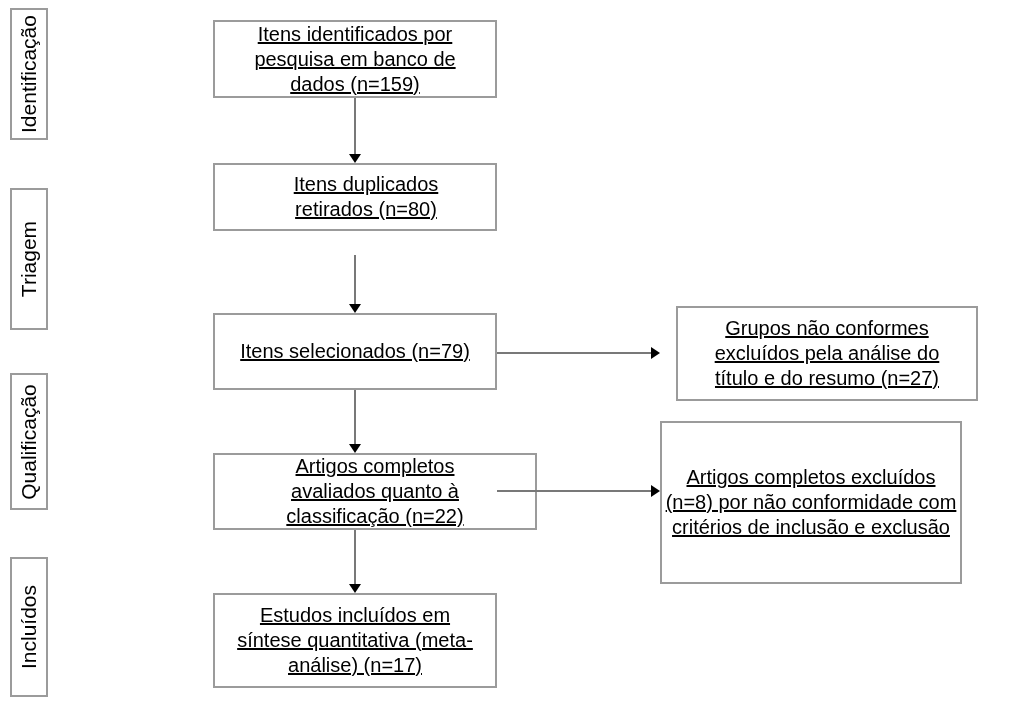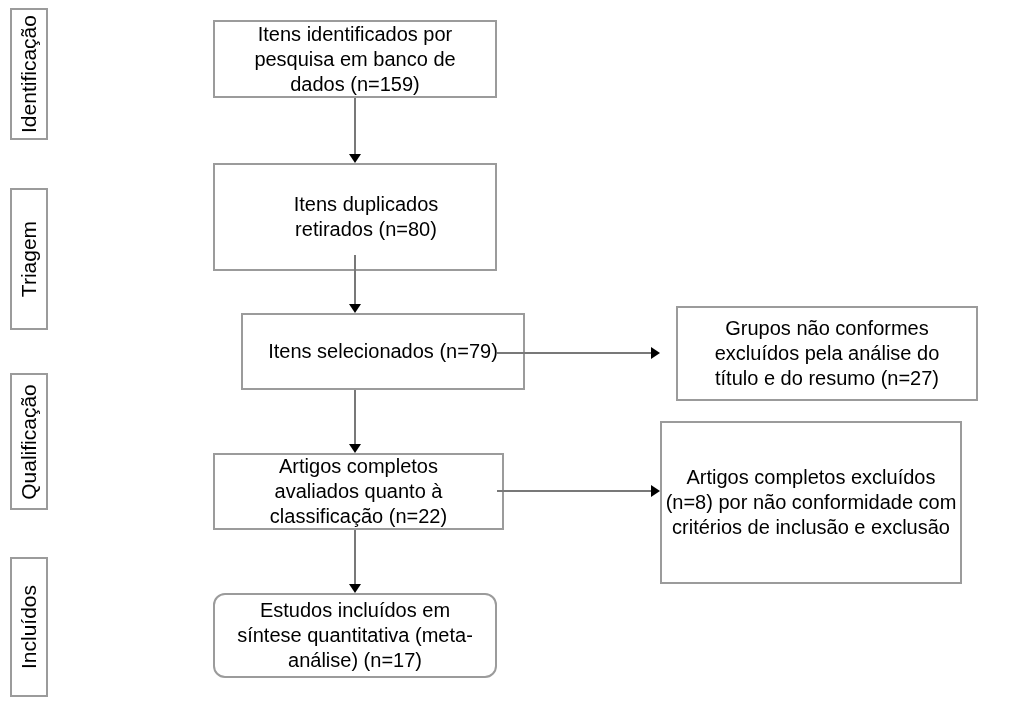--- a/index.html
+++ b/index.html
@@ -21,20 +21,21 @@
     box-sizing: border-box;
     border: 2px solid #9b9b9b;
     background: #ffffff;
     display: flex;
     align-items: center;
     justify-content: center;
     text-align: center;
     font-size: 20px;
     line-height: 25px;
     white-space: pre-line;
+    text-decoration: underline;
   }
   .stage {
     position: absolute;
     box-sizing: border-box;
     border: 2px solid #9b9b9b;
     background: #ffffff;
     display: flex;
     align-items: center;
     justify-content: center;
   }
@@ -70,24 +71,24 @@
     border-bottom: 6px solid transparent;
     border-left: 9px solid #000000;
   }
   
   .stage-1 { left: 10px;  top: 8px;   width: 38px; height: 132px; }
   .stage-2 { left: 10px;  top: 188px; width: 38px; height: 142px; }
   .stage-3 { left: 10px;  top: 373px; width: 38px; height: 137px; }
   .stage-4 { left: 10px;  top: 557px; width: 38px; height: 140px; }
   
   .main-1 { left: 213px; top: 20px;  width: 284px; height: 78px; }
-  .main-2 { left: 213px; top: 163px; width: 284px; height: 108px; padding-left: 22px; }
-  .main-3 { left: 213px; top: 313px; width: 284px; height: 77px; margin-left: 28px; }
-  .main-4 { left: 213px; top: 453px; width: 291px; height: 77px; }
-  .main-5 { left: 213px; top: 593px; width: 284px; height: 85px; border-radius: 12px; }
+  .main-2 { left: 213px; top: 163px; width: 284px; height: 68px; padding-left: 22px; }
+  .main-3 { left: 213px; top: 313px; width: 284px; height: 77px; }
+  .main-4 { left: 213px; top: 453px; width: 324px; height: 77px; }
+  .main-5 { left: 213px; top: 593px; width: 284px; height: 95px; }
   
   .side-1 { left: 676px; top: 306px; width: 302px; height: 95px;  }
   .side-2 { left: 660px; top: 421px; width: 302px; height: 163px; }
   
   .v-1 { left: 354px; top: 98px;  height: 56px; }
   .v-2 { left: 354px; top: 255px; height: 49px; }
   .v-3 { left: 354px; top: 390px; height: 54px; }
   .v-4 { left: 354px; top: 530px; height: 54px; }
   .va-1 { left: 349px; top: 154px; }
   .va-2 { left: 349px; top: 304px; }

